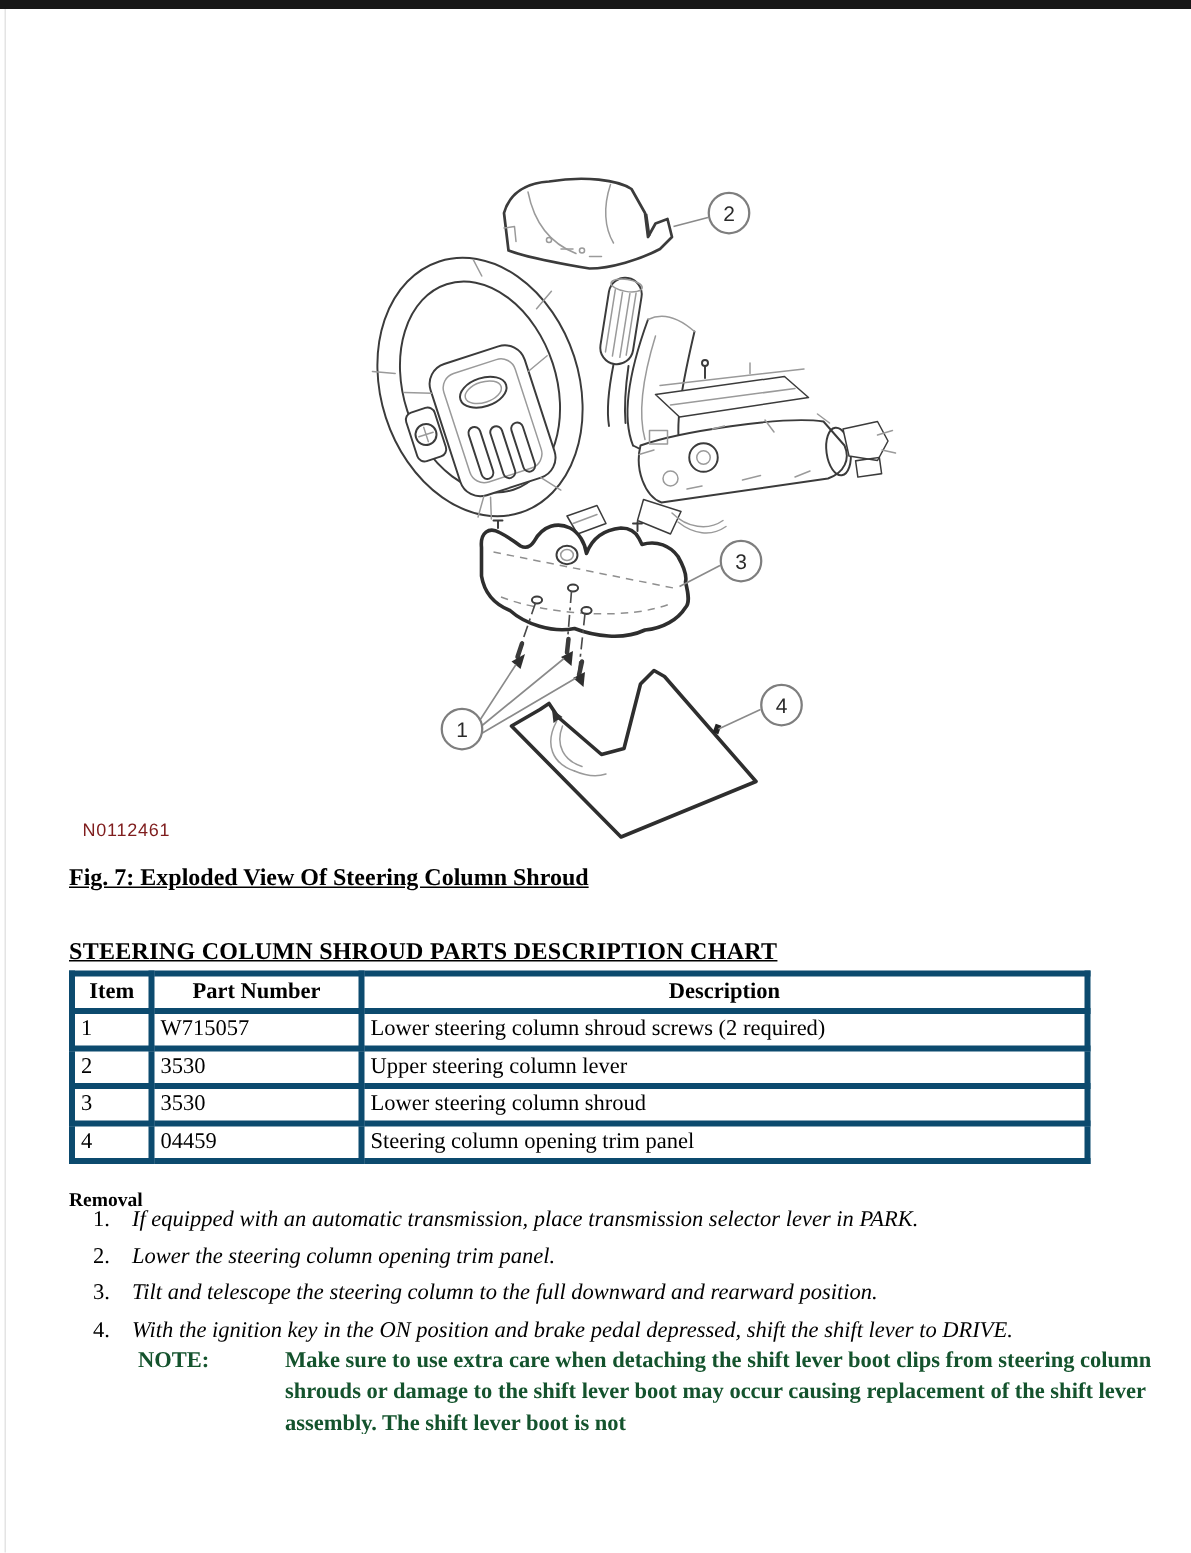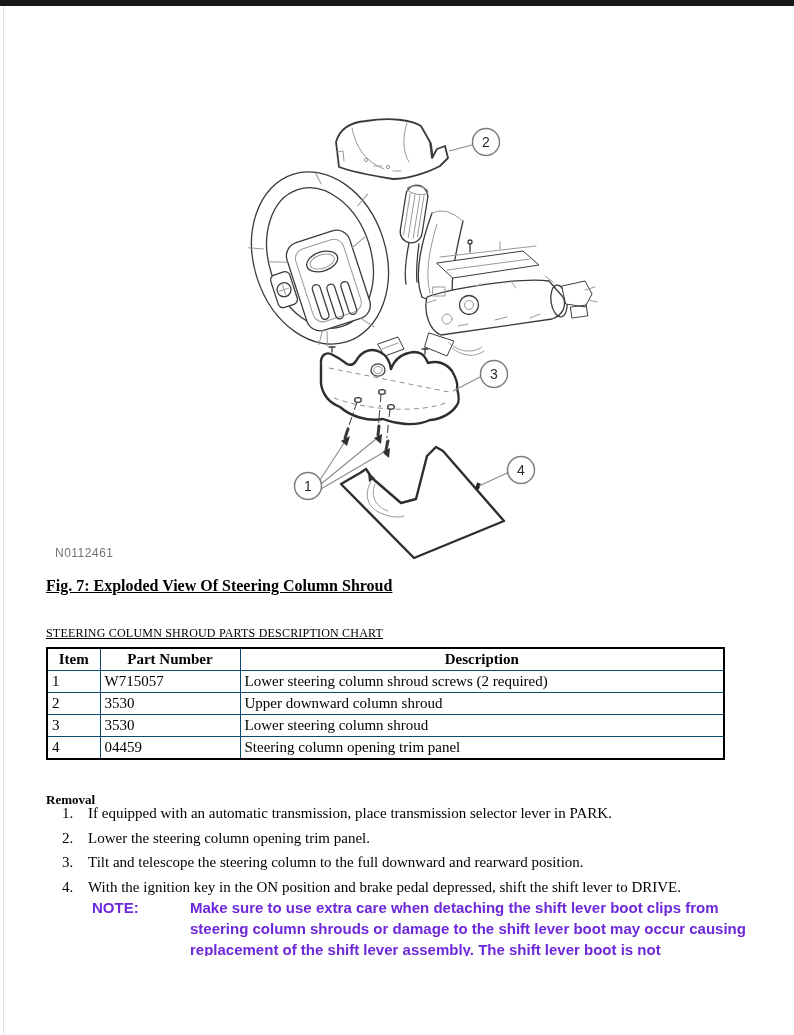--- a/index.html
+++ b/index.html
@@ -5,52 +5,52 @@
   html,body{margin:0;padding:0;}
   body{
     width:794px;height:1035px;position:relative;background:#ffffff;
     font-family:"Liberation Serif", serif;color:#000;overflow:hidden;
   }
   .top-bar{position:absolute;left:0;top:0;width:794px;height:6px;background:#181818;}
   .edge-line{position:absolute;left:3px;top:6px;width:1px;height:1029px;background:#e4e4e4;}
   .diagram-wrap{position:absolute;left:0;top:0;width:794px;height:572px;}
   .doc-number{
     position:absolute;left:55px;top:546px;
-    font-family:"Liberation Sans", sans-serif;font-size:12px;color:#737373;letter-spacing:.5px;
+    font-family:"Liberation Sans", sans-serif;font-size:12px;color:#7f1d1d;letter-spacing:.5px;
   }
   .caption{position:absolute;left:46px;top:576px;line-height:19px;}
   .caption .cap-title{font-weight:bold;font-size:16px;text-decoration:underline;}
   .caption .cap-credit{font-weight:bold;font-size:16px;}
   .chart-title{
     position:absolute;left:46px;top:626px;
-    font-weight:normal;font-size:12px;text-decoration:underline;letter-spacing:.2px;
+    font-weight:bold;font-size:16px;text-decoration:underline;letter-spacing:.2px;
   }
   table.parts{
     position:absolute;left:46px;top:647px;width:677px;
     border-collapse:collapse;border:2px solid #000;
     font-size:15px;table-layout:fixed;
   }
   table.parts th,table.parts td{
-    border:1px solid #0c4a6e;padding:1px 4px;height:19px;
+    border:4px solid #0c4a6e;padding:1px 4px;height:19px;
     overflow:hidden;white-space:nowrap;margin-top:20px;
   }
   table.parts th{font-weight:bold;text-align:center;}
   table.parts td{text-align:left;}
   .removal-heading{
     position:absolute;left:46px;top:768px;
     font-weight:bold;font-size:13px;margin-top:24px;
   }
   .steps{position:absolute;left:62px;top:804px;width:710px;}
   .step{display:flex;line-height:19px;margin-bottom:5.5px;font-size:15px;}
   .step .num{width:26px;flex:0 0 26px;}
-  .step .txt{flex:1;}
+  .step .txt{flex:1;font-style:italic;}
   .note{
     position:absolute;left:92px;top:897px;width:690px;height:59px;overflow:hidden;
-    display:flex;font-family:Liberation Sans, sans-serif;font-weight:bold;
-    font-size:15px;line-height:21px;color:#6d28d9;
+    display:flex;font-family:Liberation Serif, serif;font-weight:bold;
+    font-size:15px;line-height:21px;color:#14532d;
   }
   .note .note-label{width:98px;flex:0 0 98px;}
   .note .note-text{width:590px;flex:0 0 590px;}
   
   .ln{fill:none;stroke:#3b3b3b;stroke-width:1.3;stroke-linejoin:round;stroke-linecap:round;}
   .lnw{fill:#fff;stroke:#3b3b3b;stroke-width:1.3;stroke-linejoin:round;stroke-linecap:round;}
   .bold-ln{fill:#fff;stroke:#2e2e2e;stroke-width:2.4;stroke-linejoin:round;stroke-linecap:round;}
   .lt{fill:none;stroke:#9a9a9a;stroke-width:1;stroke-linejoin:round;stroke-linecap:round;}
   .dash{fill:none;stroke:#8f8f8f;stroke-width:1;stroke-dasharray:5 4;}
   .dashdot{fill:none;stroke:#4a4a4a;stroke-width:1.1;stroke-dasharray:8 3 2 3;}
@@ -213,21 +213,21 @@
   </thead>
   <tbody>
     <tr>
       <td>1</td>
       <td>W715057</td>
       <td>Lower steering column shroud screws (2 required)</td>
     </tr>
     <tr>
       <td>2</td>
       <td>3530</td>
-      <td>Upper downward column shroud</td>
+      <td>Upper steering column lever</td>
     </tr>
     <tr>
       <td>3</td>
       <td>3530</td>
       <td>Lower steering column shroud</td>
     </tr>
     <tr>
       <td>4</td>
       <td>04459</td>
       <td>Steering column opening trim panel</td>

